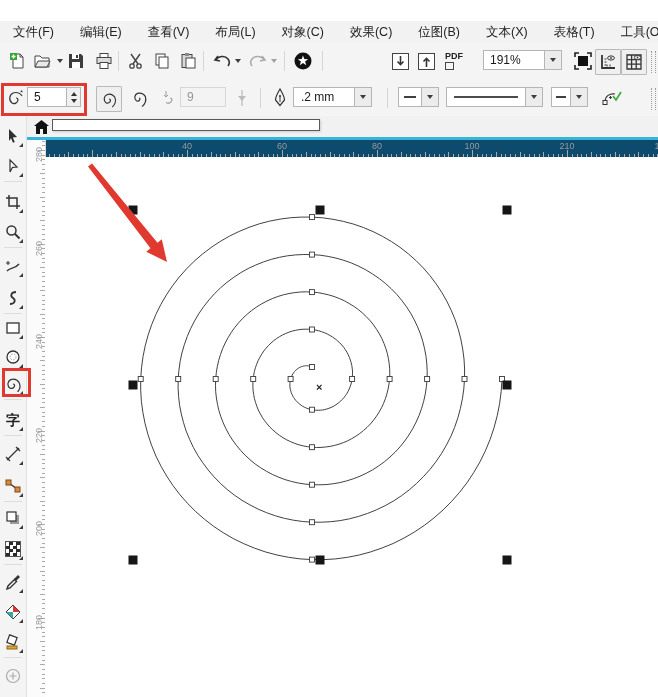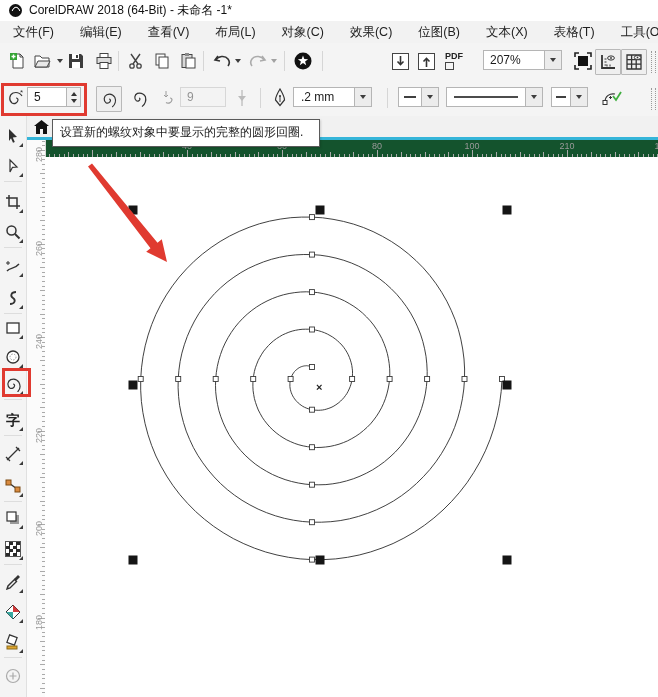--- a/index.html
+++ b/index.html
@@ -35,21 +35,21 @@
   .tri-up-s{width:0;height:0;border-left:3px solid transparent;border-right:3px solid transparent;border-bottom:4px solid #333;}
   .tri-down-s{width:0;height:0;border-left:3px solid transparent;border-right:3px solid transparent;border-top:4px solid #333;}
   .grip{position:absolute;width:3px;border-left:1px dotted #9a9a9a;border-right:1px dotted #9a9a9a;}
   .dim{opacity:.45;}
   
   #tabbar{position:absolute;left:26px;top:116px;width:632px;height:22px;background:#f1f1f1;}
   #tab-underline{position:absolute;left:26px;top:137px;width:632px;height:3px;background:#35b5d9;}
   #home-tab{position:absolute;left:30px;top:118px;width:22px;height:18px;display:flex;align-items:center;justify-content:center;}
   
   #vruler{position:absolute;left:26px;top:140px;width:19px;height:557px;background:#fbfbfb;border-right:1px solid #d8d8d8;overflow:hidden;}
-  #hruler{position:absolute;left:45px;top:140px;width:613px;height:17px;background:#14532d;border-bottom:1px solid #d8d8d8;overflow:hidden;}
+  #hruler{position:absolute;left:45px;top:140px;width:613px;height:17px;background:#0c4a6e;border-bottom:1px solid #d8d8d8;overflow:hidden;}
   .htick{position:absolute;bottom:0;width:1px;background:#aaaaaa;}
   .vtick{position:absolute;right:0;height:1px;background:#aaaaaa;}
   .hlabel{position:absolute;top:1px;font-size:9px;color:#9a9a9a;transform:translateX(-50%);}
   .vlabel{position:absolute;right:6px;font-size:9px;color:#9a9a9a;transform:rotate(-90deg);transform-origin:right center;white-space:nowrap;}
   
   #toolbox{position:absolute;left:0;top:116px;width:26px;height:581px;background:#f4f4f4;border-right:1px solid #e0e0e0;}
   .tool{position:absolute;left:2px;width:22px;height:24px;display:flex;align-items:center;justify-content:center;}
   .tool .flyout{position:absolute;right:1px;bottom:1px;width:0;height:0;
         border-left:4px solid transparent;border-top:4px solid transparent;border-right:4px solid #3a3a3a;border-bottom:4px solid #3a3a3a;transform:scale(.5);transform-origin:bottom right;}
   .tool-sep{position:absolute;left:4px;width:18px;height:1px;background:#dddddd;}
@@ -65,24 +65,20 @@
   
   .checker{width:14px;height:14px;background:
      repeating-conic-gradient(#2b2b2b 0 25%,#ffffff 0 50%) 0 0/7px 7px;border:1px solid #555;}
   svg{display:block;}
 </style>
 </head>
 <body>
 
 <div id="app">
 
-  <div id="titlebar">
-    <div id="app-logo"></div>
-    <div id="title-text">CorelDRAW 2018 (64-Bit) - 未命名 -1*</div>
-  </div>
 
   <div id="menubar">
       <div class="menu-item">文件(F)</div>
       <div class="menu-item">编辑(E)</div>
       <div class="menu-item">查看(V)</div>
       <div class="menu-item">布局(L)</div>
       <div class="menu-item">对象(C)</div>
       <div class="menu-item">效果(C)</div>
       <div class="menu-item">位图(B)</div>
       <div class="menu-item">文本(X)</div>
@@ -183,21 +179,21 @@
           <path d="M9.5 15V7M6.5 9.5l3-3.2 3 3.2" fill="none" stroke="#333" stroke-width="1.6"></path>
         </svg>
     </div>
     <div class="tbtn" style="left:440px;width:28px">
       <div style="text-align:center;line-height:1;">
         <div style="font-size:9px;font-weight:bold;color:#222;">PDF</div>
         <div style="width:7px;height:6px;border:1px solid #444;margin-top:1px;"></div>
       </div>
     </div>
     <div class="field" style="left:483px;width:62px;padding-left:6px;">
-      <span>207%</span>
+      <span>191%</span>
     </div>
     <div class="combo-btn" style="left:545px">
         <div class="tri-down"></div>
       </div>
     <div class="tbtn" style="left:571px">
       <svg width="18" height="18" viewBox="0 0 18 18">
           <path d="M1 5V1h4M13 1h4v4M17 13v4h-4M5 17H1v-4" fill="none" stroke="#222" stroke-width="1.6"></path>
           <rect x="4" y="4" width="10" height="10" fill="#111"></rect>
         </svg>
     </div>
@@ -737,19 +733,18 @@
         <rect x="457.5" y="223.5" width="9" height="9" fill="#151515"></rect>
         <rect x="83.5" y="398.5" width="9" height="9" fill="#151515"></rect>
         <rect x="270.5" y="398.5" width="9" height="9" fill="#151515"></rect>
         <rect x="457.5" y="398.5" width="9" height="9" fill="#151515"></rect>
         <text x="271" y="234" font-size="11" font-weight="bold" fill="#222" font-family="&quot;Liberation Sans&quot;,sans-serif">×</text>
         <polygon points="47,6.4 112.5,85.7 116.8,82.3 122,105 101.2,94.7 105.5,91.3 43,9.6" fill="#e03a30"></polygon>
       </svg>
   </div>
 
   <div id="tooltip">
-    <div class="tt-body">设置新的螺纹对象中要显示的完整的圆形回圈.</div>
   </div>
 
   <div class="red-box" style="left:1px;top:83px;width:80px;height:27px;"></div>
   <div class="red-box" style="left:2px;top:368px;width:23px;height:23px;"></div>
 
 </div>
 
 </body></html>

